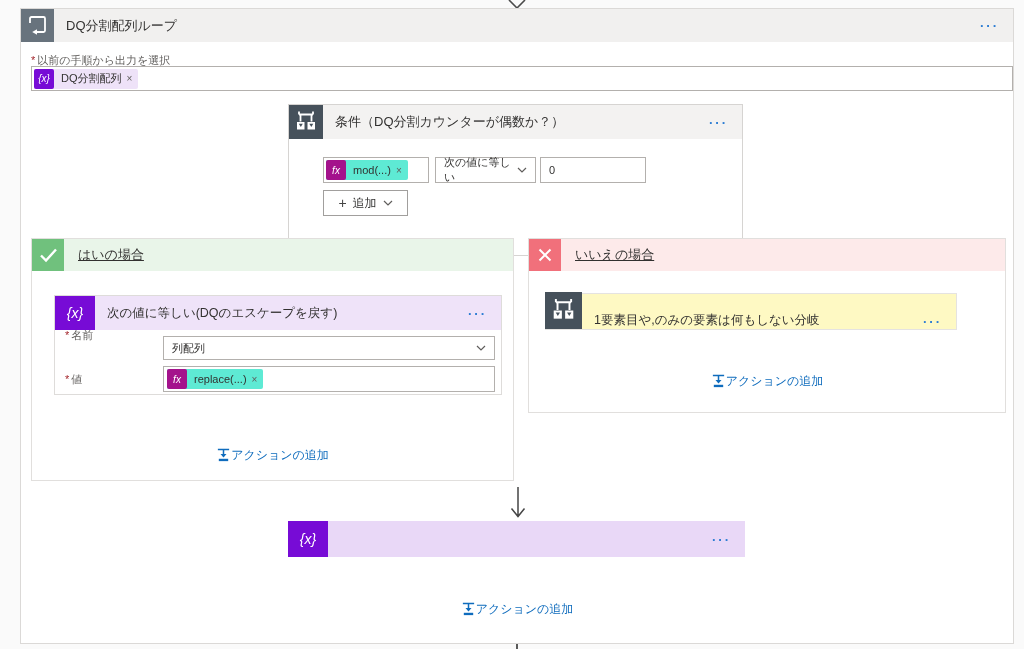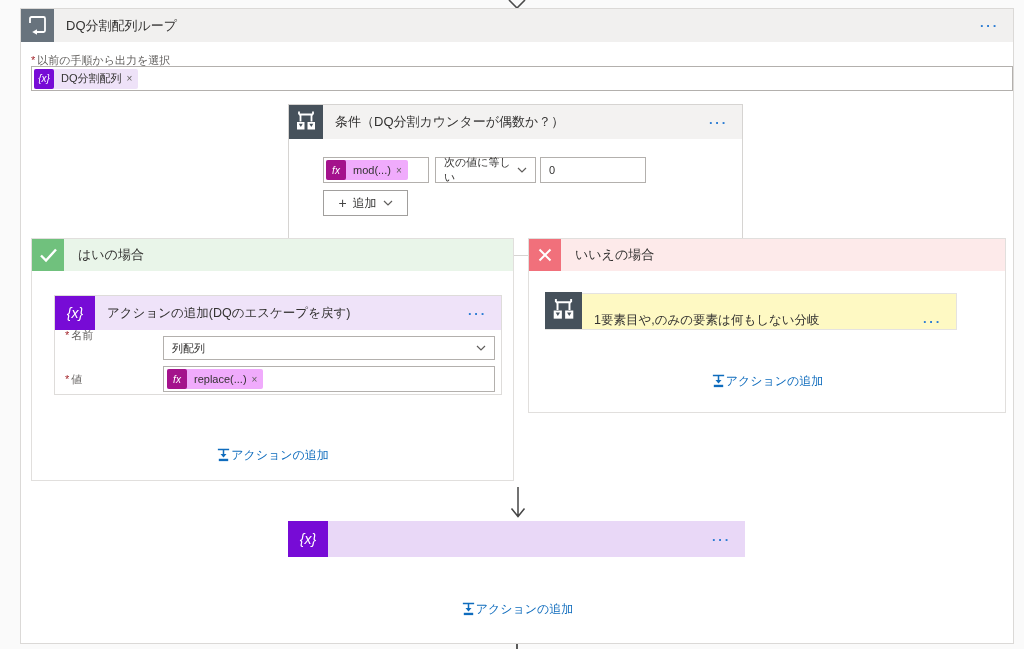--- a/index.html
+++ b/index.html
@@ -34,21 +34,21 @@
 
   
   .pill { display:inline-flex; align-items:center; height:20px; border-radius:2px;
     font-size:11px; color:#323130; cursor:pointer; }
   .pill .pill-icon { width:20px; height:20px; border-radius:2px; color:#fff;
     display:flex; align-items:center; justify-content:center; font-size:10px; }
   .pill .pill-label { padding:0 5px 0 7px; }
   .pill .pill-x { padding-right:6px; color:#5f5e5c; font-size:10px; cursor:pointer; }
   .pill-var { background:#eee2f8; }
   .pill-var .pill-icon { background:#770bd6; font-style:italic; }
-  .pill-fx  { background:#f0abfc; }
+  .pill-fx  { background:#5eead4; }
   .pill-fx  .pill-icon { background:#a4128c; font-style:italic; }
 
   
   .cond-card { position:absolute; left:267px; top:95px; width:455px; height:152px;
     background:#fff; border:1px solid #d6d4d2; }
   .cond-header { display:flex; align-items:center; height:34px; background:#f3f2f1; cursor:pointer; }
   .cond-icon { width:34px; height:34px; background:#46515b; }
   .cond-header .card-title { margin-left:12px; }
   .cond-body { position:relative; }
   .ctl { position:absolute; height:26px; border:1px solid #b3b0ad; background:#fff;
@@ -56,21 +56,21 @@
   .fx-box   { left:34px;  top:18px; width:106px; padding:0 2px; }
   .op-select{ left:146px; top:18px; width:101px; padding:0 8px; cursor:pointer; }
   .op-select .chev { margin-left:auto; }
   .val-box  { left:251px; top:18px; width:106px; padding:0 8px; }
   .add-btn { position:absolute; left:34px; top:51px; width:85px; height:26px;
     border:1px solid #a19f9d; background:#fff; display:flex; align-items:center;
     justify-content:center; gap:6px; font-size:12px; color:#323130; cursor:pointer; }
   .add-btn .plus { font-size:14px; color:#444; }
 
   
-  .branch { position:absolute; background:#fff; border:1px solid #e1dfdd; }
+  .branch { position:absolute; background:#fff; border:1px solid #e1dfdd;text-decoration:underline; }
   .yes-branch { left:10px; top:229px; width:483px; height:243px; }
   .no-branch  { left:507px; top:229px; width:478px; height:175px; }
   .branch-header { display:flex; align-items:center; height:32px; cursor:pointer; }
   .branch-header .card-title { margin-left:14px; }
   .yes-branch .branch-header { background:#e9f5e9; }
   .no-branch  .branch-header { background:#fdeaea; }
   .yes-icon { width:32px; height:32px; background:#70c17d; }
   .no-icon  { width:32px; height:32px; background:#f1707b; }
 
   
@@ -186,21 +186,21 @@
           <svg width="32" height="32" viewBox="0 0 32 32">
             <path d="M9 16.5 l5 5 l10 -11" fill="none" stroke="#fff" stroke-width="2.4"></path>
           </svg>
         </div>
         <span class="card-title">はいの場合</span>
       </div>
 
       <div class="action-card">
         <div class="action-header">
           <div class="icon-sq var-icon">{x}</div>
-          <span class="card-title">アクションの追加(DQのエスケープを戻す)</span>
+          <span class="card-title">次の値に等しい(DQのエスケープを戻す)</span>
           <span class="dots">···</span>
         </div>
         <div class="field-label" style="top:32px;"><span class="req">*</span><span>名前</span></div>
         <div class="name-select">
           <span>列配列</span>
           <span class="chev">
             <svg width="10" height="6" viewBox="0 0 10 6">
                 <path d="M1 1 L5 5 L9 1" fill="none" stroke="#605e5c" stroke-width="1.2"></path>
               </svg>
           </span>

